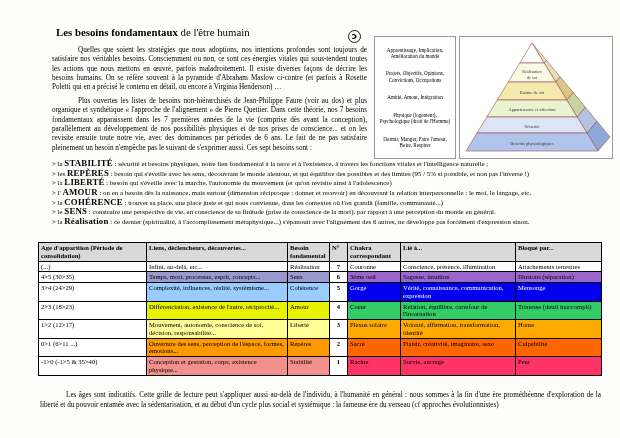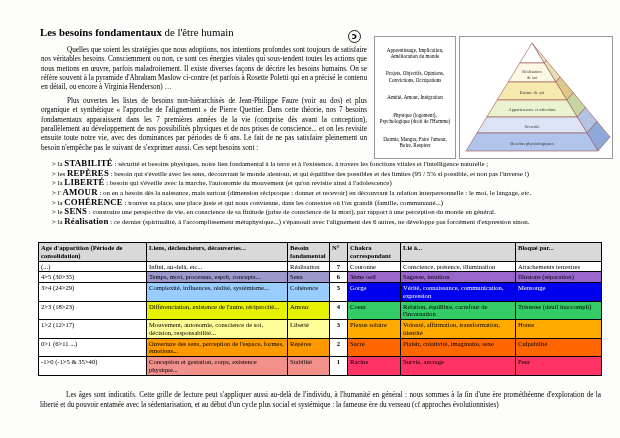--- a/index.html
+++ b/index.html
@@ -1,30 +1,30 @@
 <!DOCTYPE html>
 <html><head>
 <meta charset="utf-8">
 <style>
   html,body{margin:0;padding:0;}
   body{width:620px;height:438px;background:#fdfdfc;overflow:hidden;
        font-family:"Liberation Serif",serif;color:#000;}
   .page{position:relative;width:620px;height:438px;background:#fdfdfc;}
 
-  .title{position:absolute;left:40px;top:26px;font-size:10.8px;white-space:nowrap;}
+  .title{position:absolute;left:56px;top:26px;font-size:10.8px;white-space:nowrap;}
   .title .b{font-weight:bold;}
 
   .copyleft{position:absolute;left:348px;top:30px;width:11px;height:11px;
             border:1.4px solid #1a1a1a;border-radius:50%;display:flex;
             align-items:center;justify-content:center;font-size:9px;font-weight:bold;
             line-height:1;font-family:"DejaVu Sans",sans-serif;}
 
   .intro{position:absolute;left:40px;top:46px;width:327px;font-size:7.2px;
          line-height:1.3;text-align:justify;}
-  .intro p{margin:0 0 4px 1px;text-indent:26px;}
+  .intro p{margin:0 0 4px 12px;text-indent:26px;}
 
   .figure{position:absolute;left:374px;top:36px;width:239px;height:123px;display:flex;gap:3px;}
   .figbox-left{width:85px;border:1px solid #989898;box-sizing:border-box;background:#fff;
                display:flex;flex-direction:column;justify-content:space-around;
                text-align:center;font-size:5.1px;line-height:1.25;padding:4px 3px;}
   .figbox-right{flex:1;border:1px solid #989898;box-sizing:border-box;background:#fff;
                 display:flex;align-items:center;justify-content:center;}
   .figbox-right svg{display:block;}
   svg .pyr{stroke:#9b4f4f;stroke-width:0.6;stroke-linejoin:round;}
   svg text{font-family:"Liberation Serif",serif;fill:#3a3a3a;}

